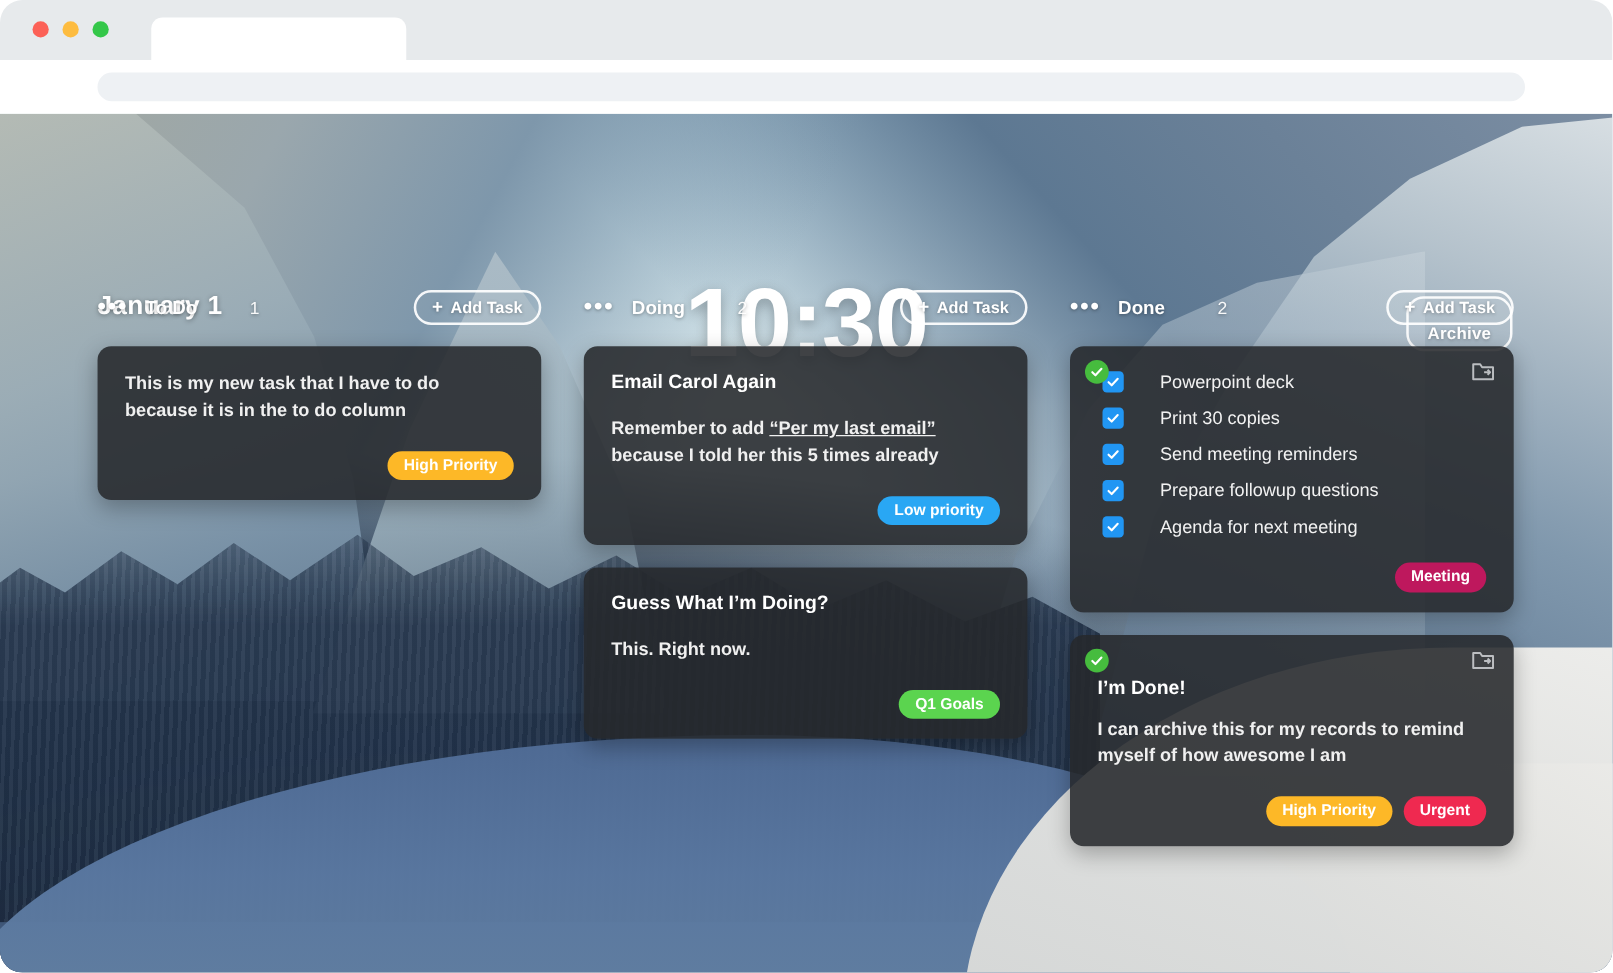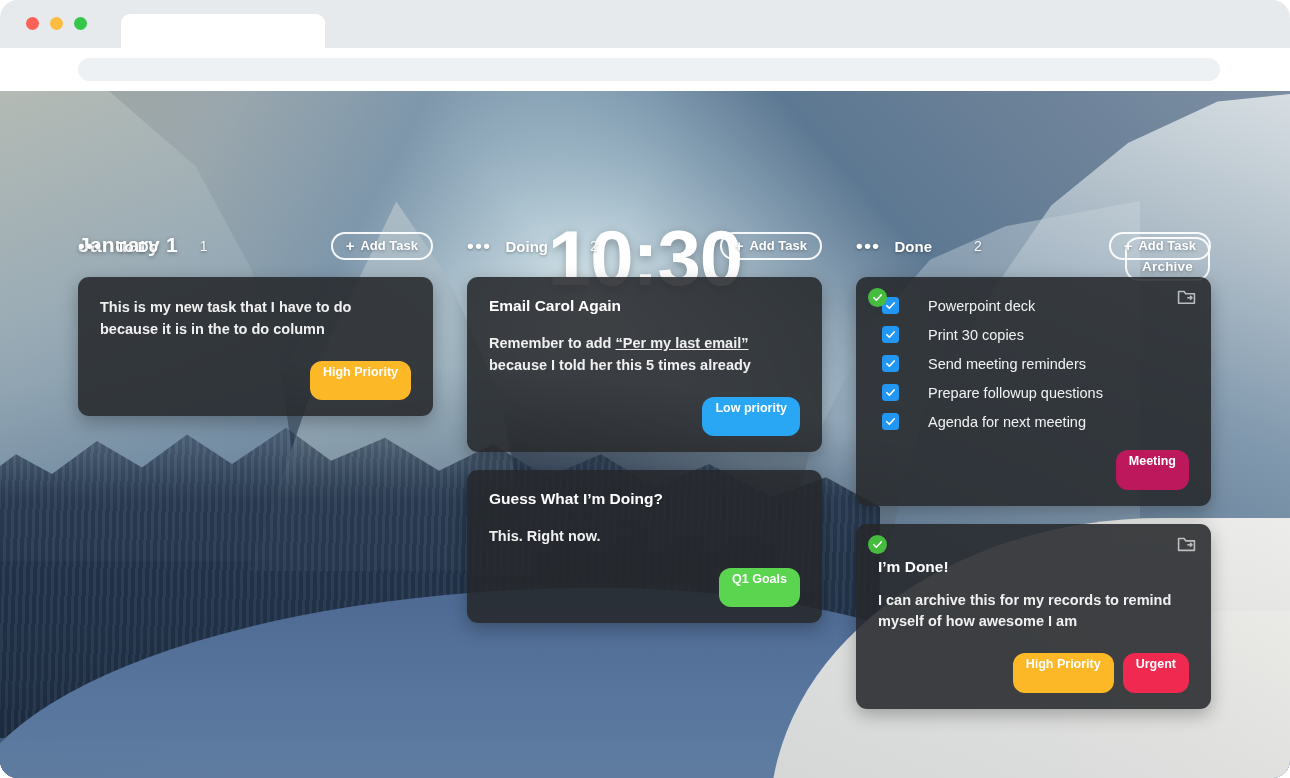--- a/index.html
+++ b/index.html
@@ -319,21 +319,21 @@
   }
 
   
   .tag-row {
     display: flex;
     justify-content: flex-end;
     gap: 9px;
     margin-top: 20px;
   }
   .tag {
-    padding: 5px 13px 22px;
+    padding: 5px 13px 6px;
     border-radius: 12px;
     font-size: 12.5px;
     font-weight: bold;
     color: #ffffff;
     line-height: 1;
     white-space: nowrap;
     cursor: pointer;
   }
 </style>
 </head>

